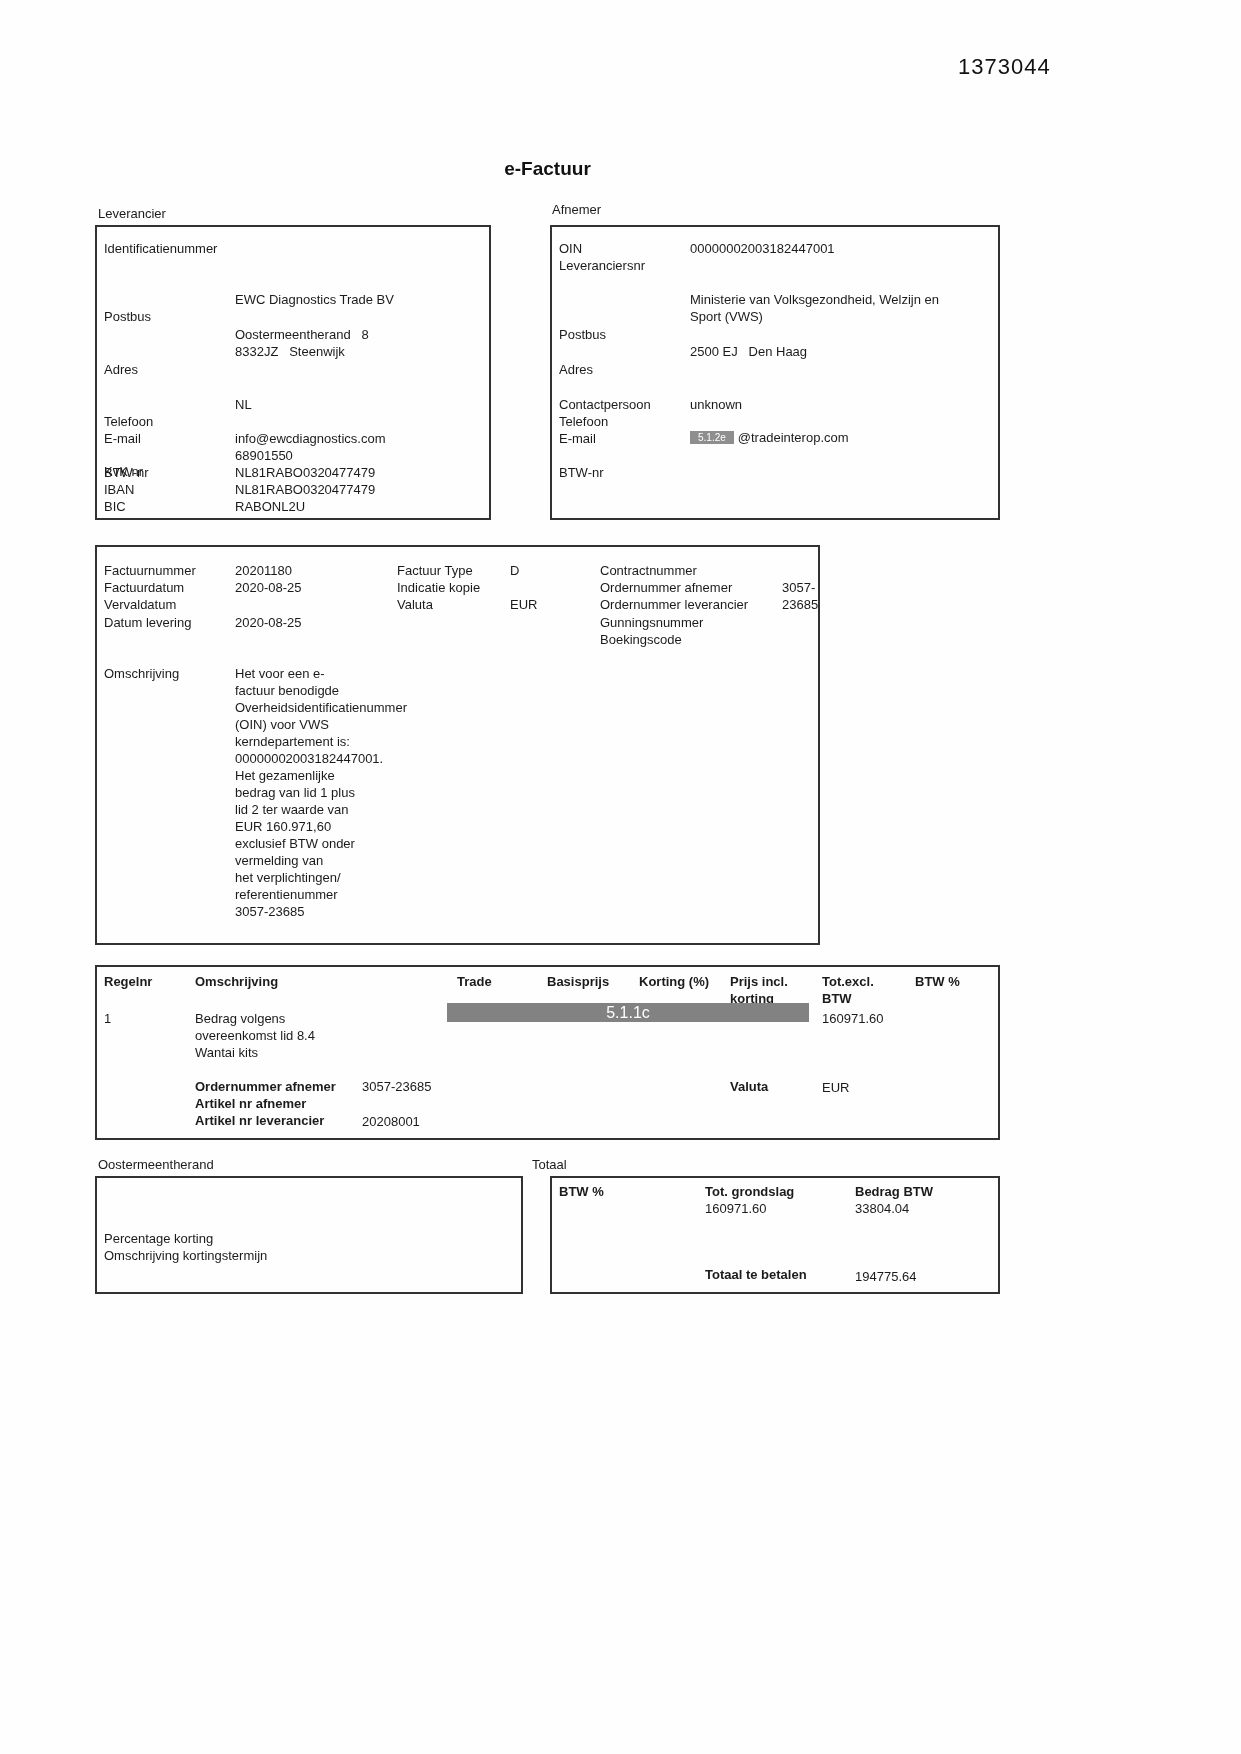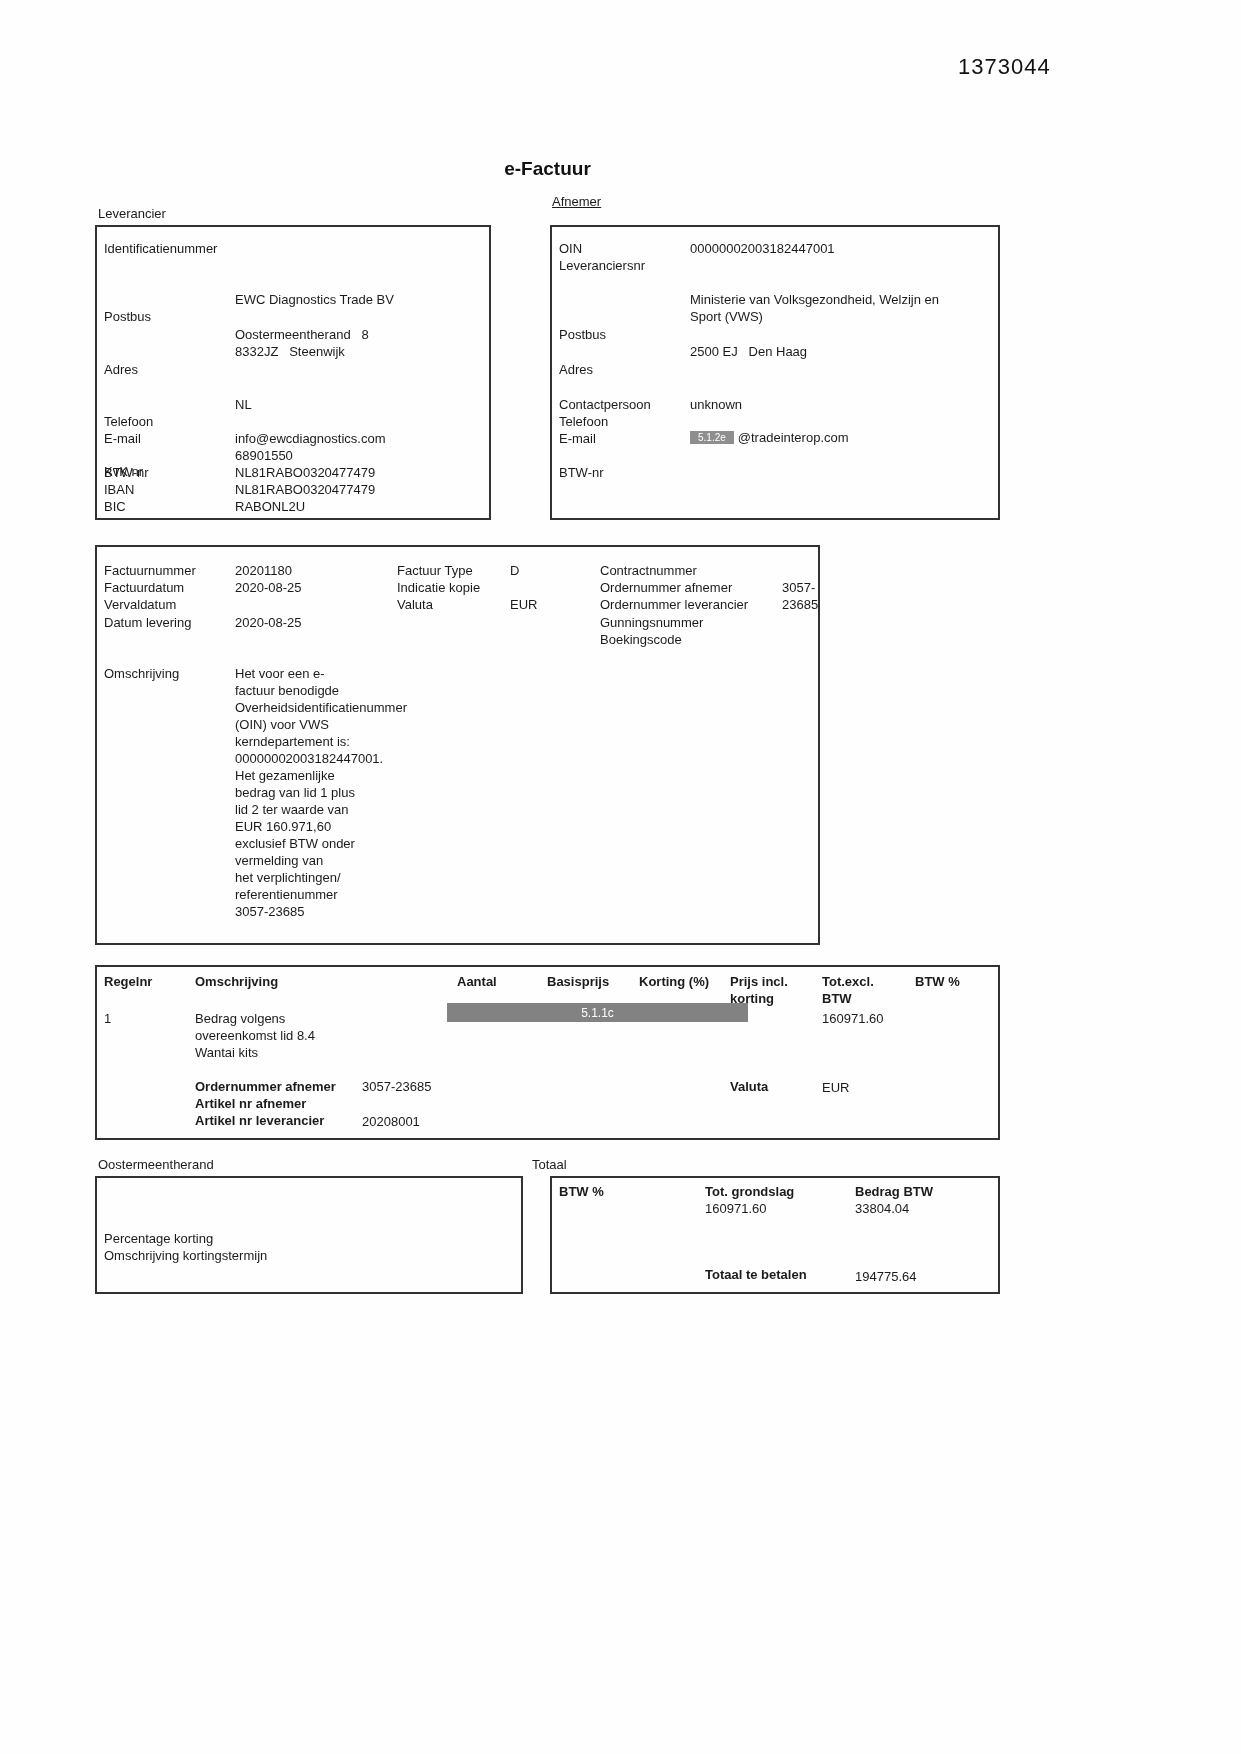--- a/index.html
+++ b/index.html
@@ -98,21 +98,21 @@
     <div class="t" style="left:7px; top:236px;">KvK nr</div>
     <div class="t" style="left:138px; top:220px;">68901550</div>
     <div class="t" style="left:7px; top:237px;">BTW-nr</div>
     <div class="t" style="left:138px; top:237px;">NL81RABO0320477479</div>
     <div class="t" style="left:7px; top:254px;">IBAN</div>
     <div class="t" style="left:138px; top:254px;">NL81RABO0320477479</div>
     <div class="t" style="left:7px; top:271px;">BIC</div>
     <div class="t" style="left:138px; top:271px;">RABONL2U</div>
   </div>
 
-  <div class="section-label" style="left:552px; top:194px;text-decoration:underline;">Afnemer</div>
+  <div class="section-label" style="left:552px; top:202px;">Afnemer</div>
   <div class="box" style="left:550px; top:225px; width:450px; height:295px;">
     <div class="t" style="left:7px; top:13px;">OIN</div>
     <div class="t" style="left:7px; top:30px;">Leveranciersnr</div>
     <div class="t" style="left:138px; top:13px;">00000002003182447001</div>
     <div class="t" style="left:138px; top:64px; width:300px;">Ministerie van Volksgezondheid, Welzijn en
 Sport (VWS)</div>
     <div class="t" style="left:7px; top:99px;">Postbus</div>
     <div class="t" style="left:138px; top:116px;">2500 EJ&nbsp;&nbsp; Den Haag</div>
     <div class="t" style="left:7px; top:134px;">Adres</div>
     <div class="t" style="left:7px; top:169px;">Contactpersoon</div>
@@ -163,34 +163,34 @@
 exclusief BTW onder
 vermelding van
 het verplichtingen/
 referentienummer
 3057-23685</div>
   </div>
 
   <div class="box" style="left:95px; top:965px; width:905px; height:175px;">
     <div class="t b" style="left:7px; top:6px;">Regelnr</div>
     <div class="t b" style="left:98px; top:6px;">Omschrijving</div>
-    <div class="t b" style="left:360px; top:6px;">Aantal</div>
+    <div class="t b" style="left:360px; top:6px;">Trade</div>
     <div class="t b" style="left:450px; top:6px;">Basisprijs</div>
     <div class="t b" style="left:542px; top:6px;">Korting (%)</div>
     <div class="t b" style="left:633px; top:6px;">Prijs incl.
 korting</div>
     <div class="t b" style="left:725px; top:6px;">Tot.excl.
 BTW</div>
     <div class="t b" style="left:818px; top:6px;">BTW %</div>
 
     <div class="t" style="left:7px; top:43px;">1</div>
     <div class="t" style="left:98px; top:43px; width:200px;">Bedrag volgens
 overeenkomst lid 8.4
 Wantai kits</div>
-    <div class="redact" style="left:350px; top:36px; width:301px; height:19px; font-size:12px;">5.1.1c</div>
+    <div class="redact" style="left:350px; top:36px; width:362px; height:19px; font-size:16px;">5.1.1c</div>
     <div class="t" style="left:725px; top:43px;">160971.60</div>
 
     <div class="t b" style="left:98px; top:111px;">Ordernummer afnemer</div>
     <div class="t" style="left:265px; top:111px;">3057-23685</div>
     <div class="t b" style="left:98px; top:128px;">Artikel nr afnemer</div>
     <div class="t b" style="left:98px; top:145px;">Artikel nr leverancier</div>
     <div class="t" style="left:265px; top:146px;">20208001</div>
     <div class="t b" style="left:633px; top:111px;">Valuta</div>
     <div class="t" style="left:725px; top:112px;">EUR</div>
   </div>

